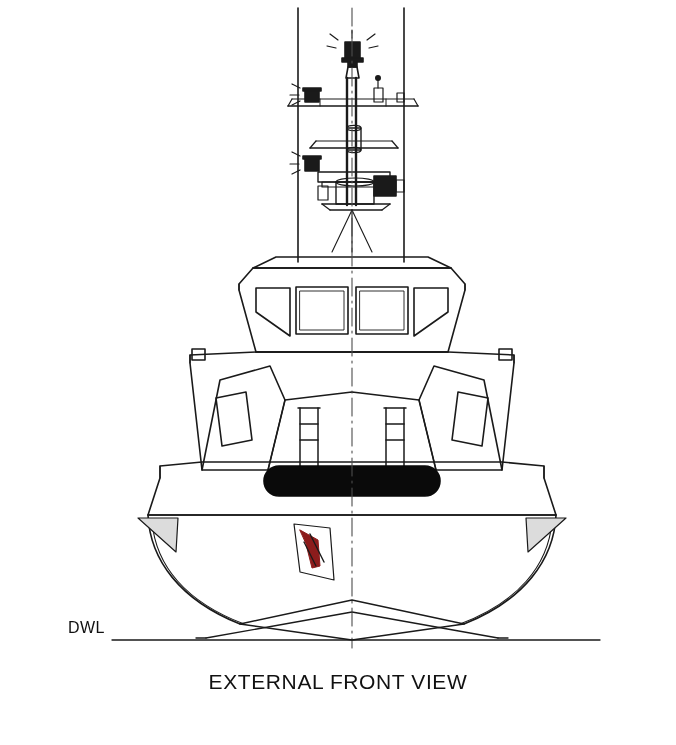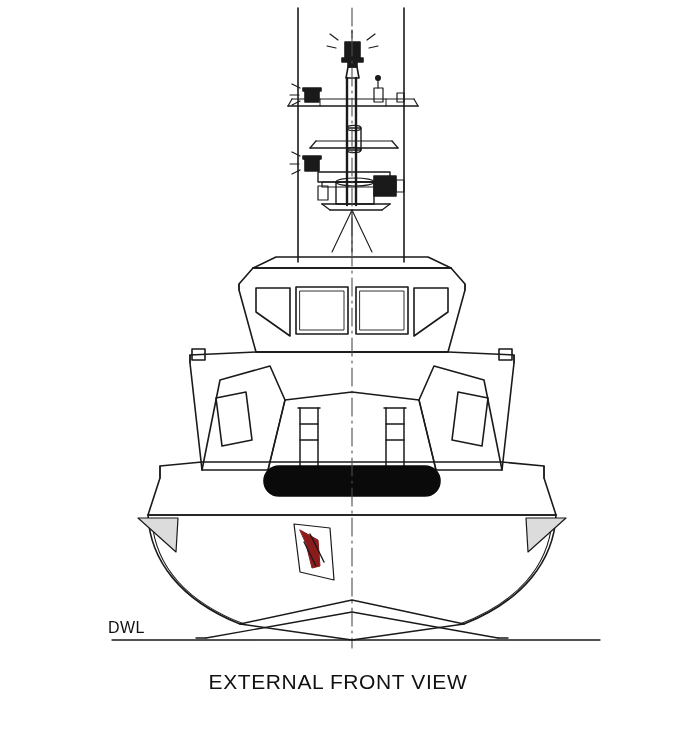--- a/index.html
+++ b/index.html
@@ -42,21 +42,20 @@
   .dwl-layer {
     position: absolute;
     left: 68px;
     top: 619px;
   }
   .dwl-text {
     font-family: "Liberation Sans", sans-serif;
     font-size: 16px;
     color: #111111;
     letter-spacing: 0.4px;
-    margin-left: 40px;
   }
 </style>
 </head>
 <body>
 
 <div id="drawing-root">
 
   <svg class="vessel-drawing" viewBox="0 0 676 745">
     <g fill="none" stroke="#1a1a1a" stroke-width="1.6" stroke-linejoin="round" stroke-linecap="round">
 

